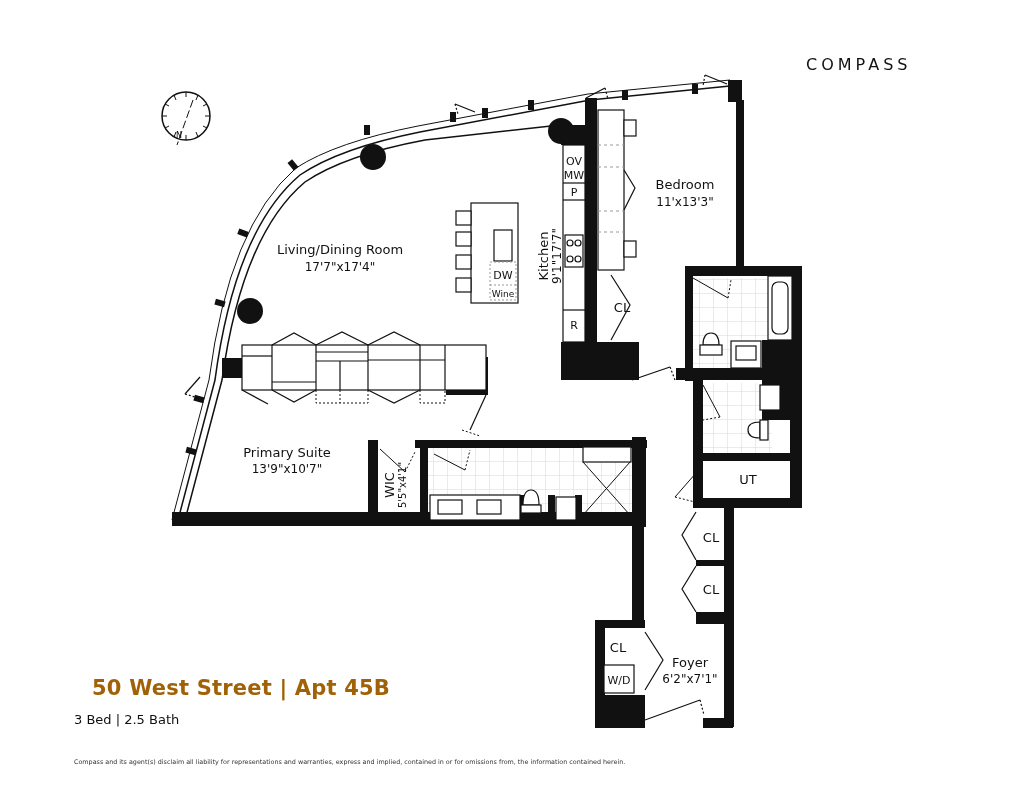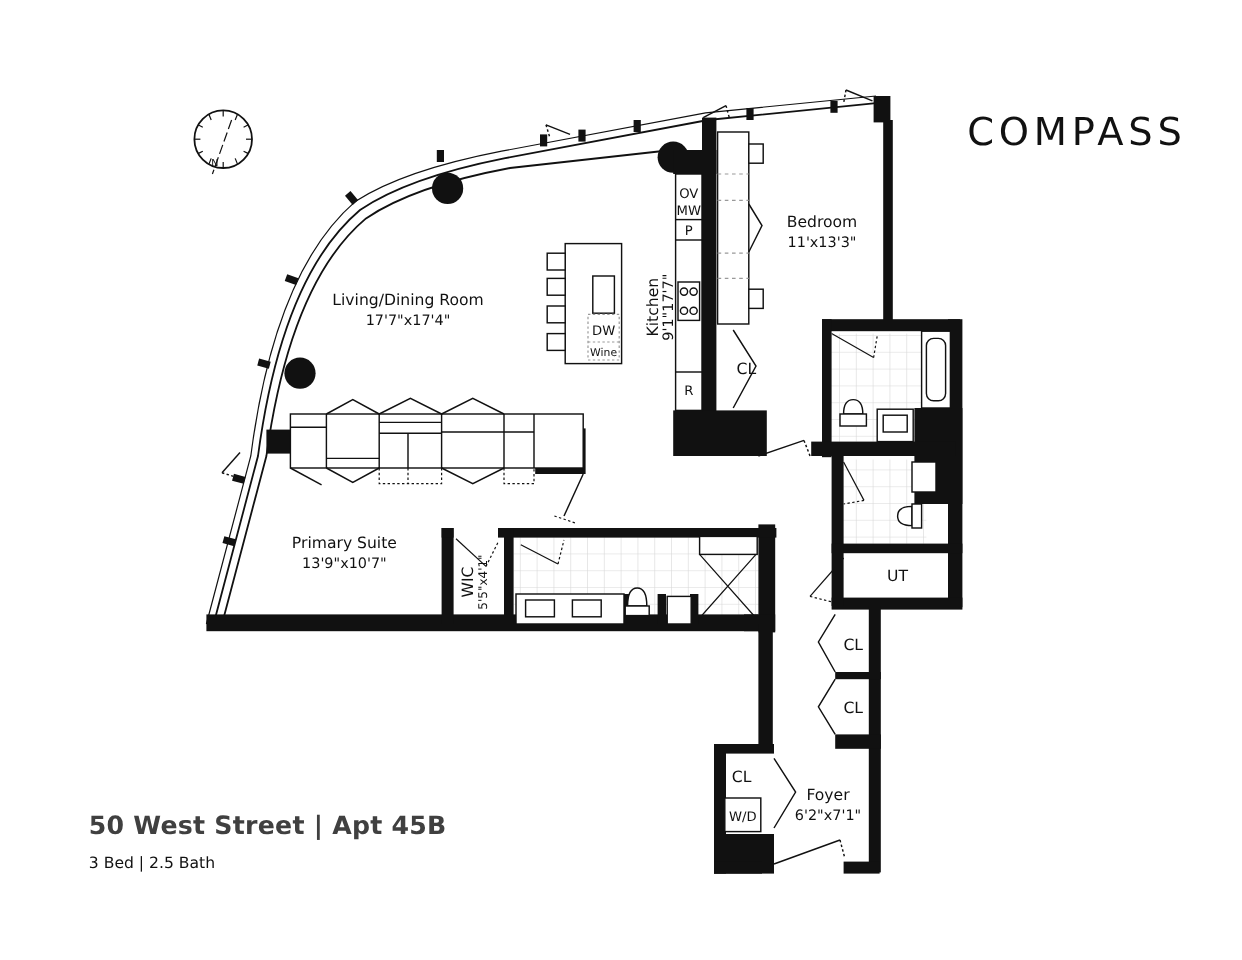--- a/index.html
+++ b/index.html
@@ -1,20 +1,20 @@
 <!DOCTYPE html>
 <html><head>
 <meta charset="utf-8">
 <style>
   html, body { margin:0; padding:0; background:#ffffff; }
   body { width:1035px; height:800px; position:relative; overflow:hidden; font-family:"DejaVu Sans", sans-serif; color:#111; }
-  .logo { position:absolute; left:806px; top:55px; font-family:"DejaVu Sans", sans-serif; font-size:32px; letter-spacing:4px; color:#111; font-weight:400;margin-top:36px; }
+  .logo { position:absolute; left:806px; top:55px; font-family:"DejaVu Sans", sans-serif; font-size:16px; letter-spacing:4px; color:#111; font-weight:400; }
   .plan { position:absolute; left:0; top:0; width:1035px; height:800px; }
   .lbl { font-family:"DejaVu Sans", sans-serif; fill:#111; }
-  .title { position:absolute; left:74px; top:676px; font-size:21px; font-weight:bold; color:#404040; font-family:"DejaVu Sans", sans-serif; letter-spacing:0.2px; }
+  .title { position:absolute; left:92px; top:676px; font-size:21px; font-weight:bold; color:#a16207; font-family:"DejaVu Sans", sans-serif; letter-spacing:0.2px; }
   .subtitle { position:absolute; left:74px; top:712px; font-size:13px; color:#111; font-family:"DejaVu Sans", sans-serif; }
   .disclaimer { position:absolute; left:74px; top:757px; width:900px; font-size:6.4px; line-height:10px; color:#333; font-family:"DejaVu Sans", sans-serif; }
 </style>
 </head>
 <body>
 
 <div class="logo">COMPASS</div>
 
 <svg class="plan" viewBox="0 0 1035 800" xmlns="http://www.w3.org/2000/svg">
   <defs>
@@ -265,13 +265,14 @@
     <text x="711" y="542" font-size="13">CL</text>
     <text x="711" y="594" font-size="13">CL</text>
     <text x="618" y="652" font-size="13">CL</text>
     <text x="619" y="684" font-size="11">W/D</text>
   </g>
 </svg>
 
 <div class="title">50 West Street | Apt 45B</div>
 <div class="subtitle">3 Bed | 2.5 Bath</div>
 <div class="disclaimer">
+  <div>Compass and its agent(s) disclaim all liability for representations and warranties, express and implied, contained in or for omissions from, the information contained herein.</div>
 </div>
 
 </body></html>

